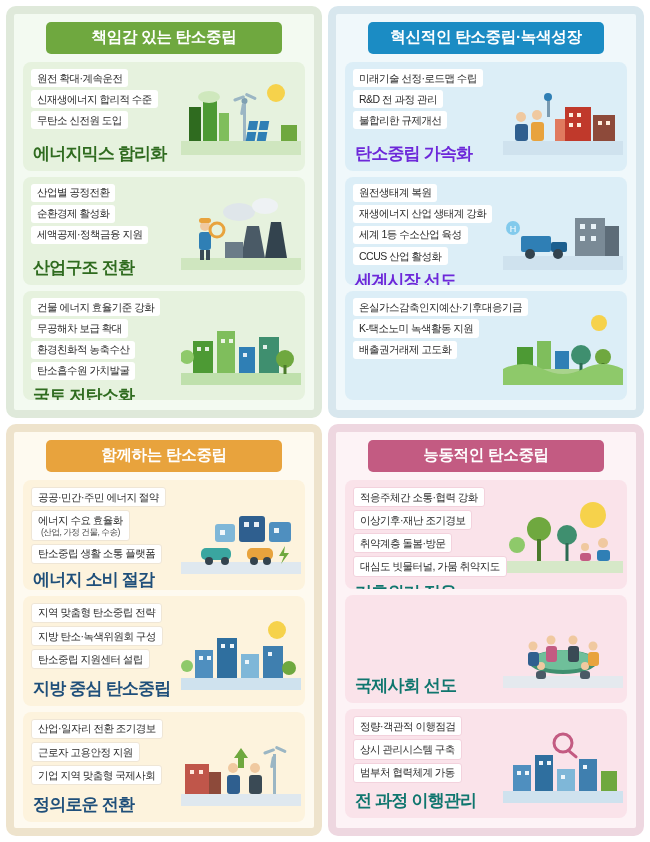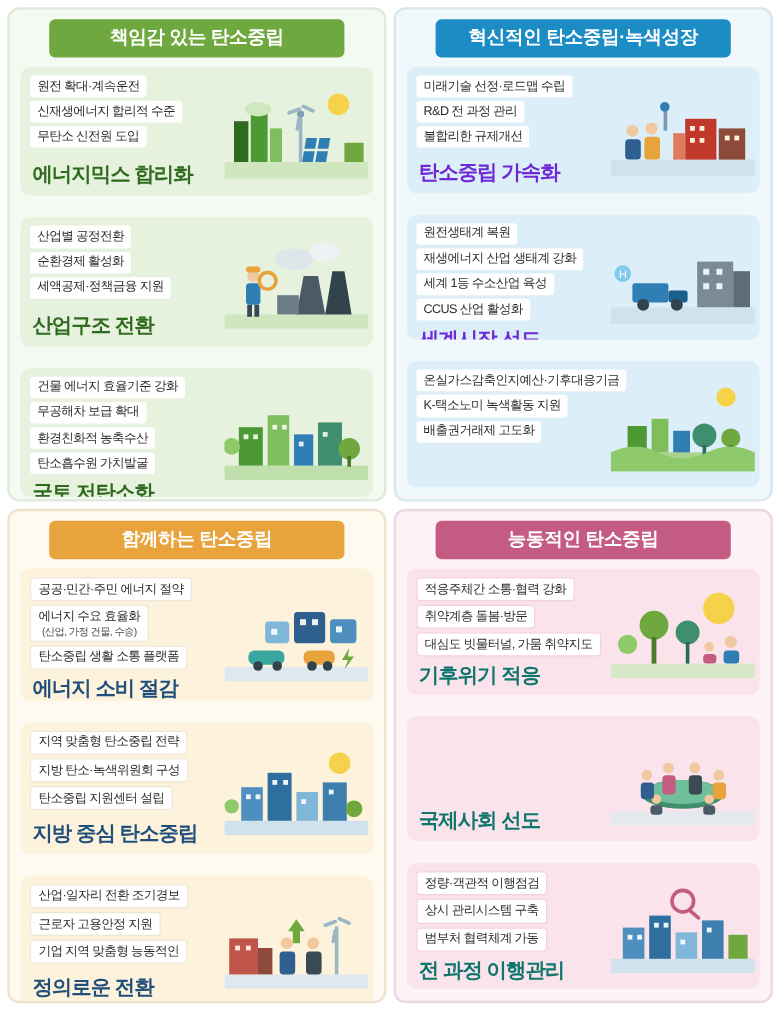--- a/index.html
+++ b/index.html
@@ -21,21 +21,21 @@
     padding: 6px;
     display: grid;
     grid-template-columns: 1fr 1fr;
     grid-template-rows: 1fr 1fr;
     gap: 6px;
   }
   .quad {
     position: relative;
     box-sizing: border-box;
     border-radius: 10px;
-    border: 2px solid #4d7c0f;
+    border: 8px solid #4d7c0f;
     padding: 8px 9px 10px 9px;
     display: flex;
     flex-direction: column;
     overflow: hidden;
   }
   .quad-title {
     align-self: center;
     box-sizing: border-box;
     width: 84%;
     text-align: center;
@@ -45,21 +45,21 @@
     letter-spacing: -0.3px;
     padding: 5px 4px 6px 4px;
     border-radius: 5px;
     margin-bottom: 8px;
   }
   .cards {
     flex: 1;
     display: flex;
     flex-direction: column;
     justify-content: space-between;
-    gap: 18px;
+    gap: 6px;
   }
   .card {
     position: relative;
     box-sizing: border-box;
     flex: 1;
     border-radius: 8px;
     padding: 7px 8px 6px 8px;
     display: flex;
     flex-direction: column;
     overflow: hidden;
@@ -369,21 +369,21 @@
           </g>
           <circle cx="108" cy="56" r="7" fill="#6fa83f"></circle>
           <circle cx="6" cy="54" r="6" fill="#8ec96a"></circle>
         </svg>
       </div>
 
       <div class="card">
         <div class="bullets">
           <div class="bullet">산업·일자리 전환 조기경보</div>
           <div class="bullet">근로자 고용안정 지원</div>
-          <div class="bullet">기업 지역 맞춤형 능동적인</div>
+          <div class="bullet">기업 지역 맞춤형 국제사회</div>
         </div>
         <div class="card-head">정의로운 전환</div>
         <svg class="art" viewBox="0 0 120 78">
           <rect x="0" y="66" width="120" height="12" fill="#dfe8ef"></rect>
           <rect x="4" y="36" width="24" height="30" fill="#c0564a"></rect>
           <rect x="28" y="44" width="12" height="22" fill="#8d4a3a"></rect>
           <g fill="#ffe9dd">
               <rect x="9" y="42" width="4" height="4"></rect>
               <rect x="18" y="42" width="4" height="4"></rect>
             </g>
@@ -402,20 +402,21 @@
     </div>
   </div>
 
   <div class="quad q3">
     <div class="quad-title">능동적인 탄소중립</div>
     <div class="cards">
 
       <div class="card">
         <div class="bullets">
           <div class="bullet">적응주체간 소통·협력 강화</div>
+          <div class="bullet">이상기후·재난 조기경보</div>
           <div class="bullet">취약계층 돌봄·방문</div>
           <div class="bullet">대심도 빗물터널, 가뭄 취약지도</div>
         </div>
         <div class="card-head">기후위기 적응</div>
         <svg class="art" viewBox="0 0 120 78">
           <rect x="0" y="66" width="120" height="12" fill="#d6e8c8"></rect>
           <circle cx="90" cy="20" r="13" fill="#f6d24b"></circle>
           <circle cx="36" cy="34" r="12" fill="#6fa83f"></circle>
           <rect x="34" y="44" width="4" height="22" fill="#4a7a2a"></rect>
           <circle cx="64" cy="40" r="10" fill="#3f8f6f"></circle>

